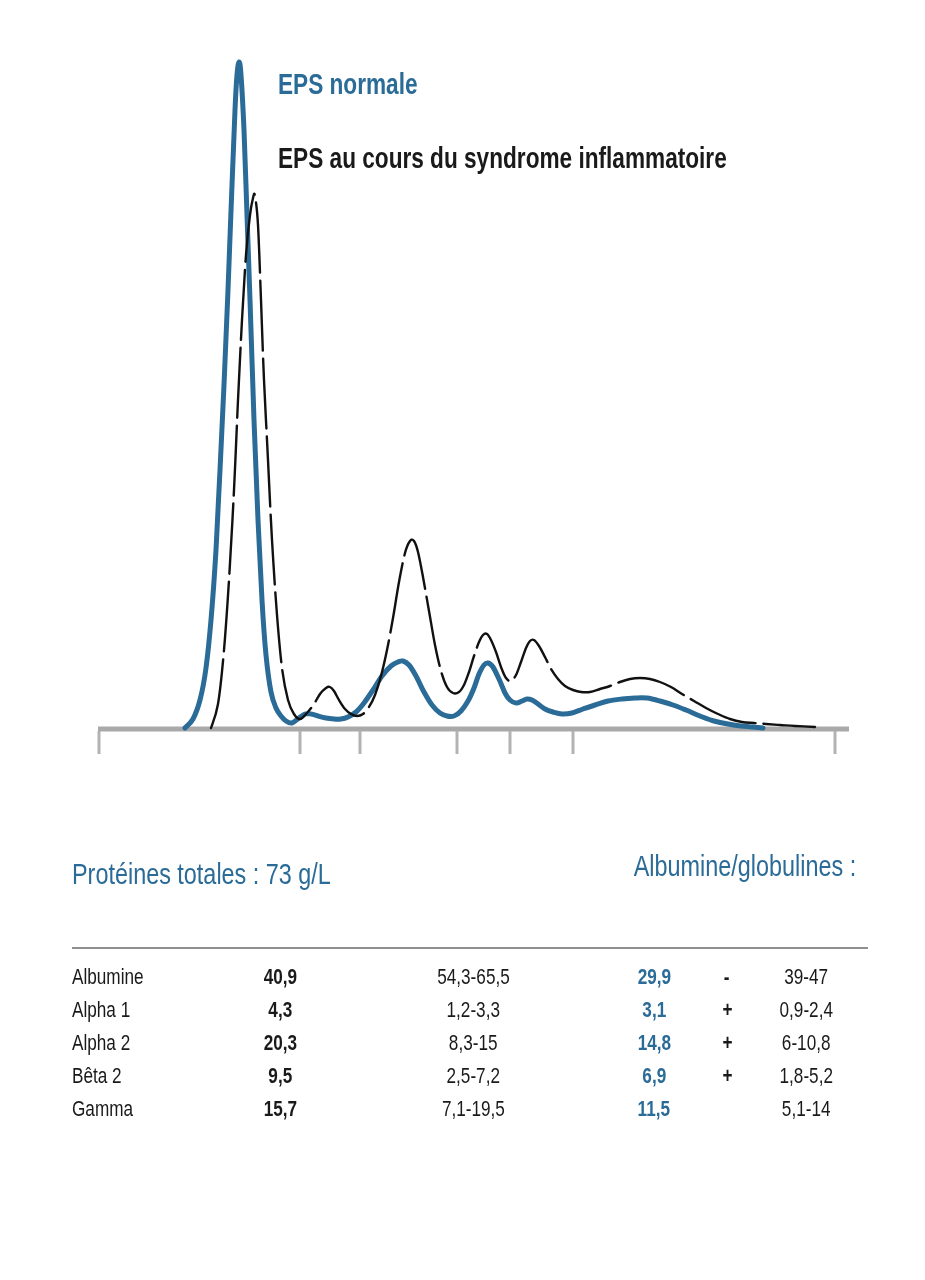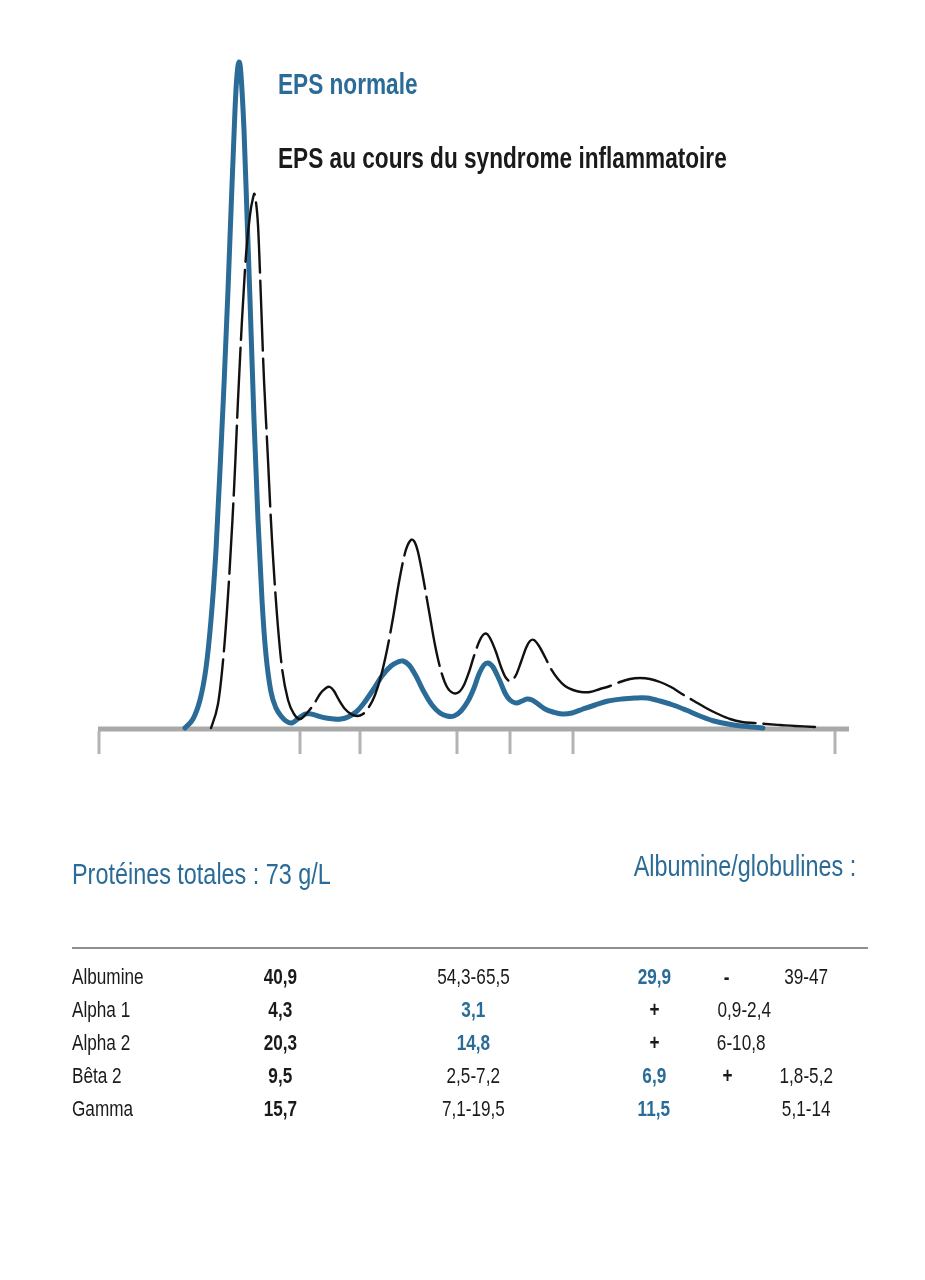--- a/index.html
+++ b/index.html
@@ -87,27 +87,29 @@
           <div class="c-left"><span class="cond">Albumine</span></div>
           <div class="c-center"><span class="cond-c bold">40,9</span></div>
           <div class="c-center"><span class="cond-c">54,3-65,5</span></div>
           <div class="c-center"><span class="cond-c val-blue">29,9</span></div>
           <div class="c-center"><span class="cond-c sign bold">-</span></div>
           <div class="c-center"><span class="cond-c">39-47</span></div>
         </div>
         <div class="t-grid t-row">
           <div class="c-left"><span class="cond">Alpha 1</span></div>
           <div class="c-center"><span class="cond-c bold">4,3</span></div>
+          <div class="c-center"><span class="cond-c">1,2-3,3</span></div>
           <div class="c-center"><span class="cond-c val-blue">3,1</span></div>
           <div class="c-center"><span class="cond-c sign bold">+</span></div>
           <div class="c-center"><span class="cond-c">0,9-2,4</span></div>
         </div>
         <div class="t-grid t-row">
           <div class="c-left"><span class="cond">Alpha 2</span></div>
           <div class="c-center"><span class="cond-c bold">20,3</span></div>
+          <div class="c-center"><span class="cond-c">8,3-15</span></div>
           <div class="c-center"><span class="cond-c val-blue">14,8</span></div>
           <div class="c-center"><span class="cond-c sign bold">+</span></div>
           <div class="c-center"><span class="cond-c">6-10,8</span></div>
         </div>
         <div class="t-grid t-row">
           <div class="c-left"><span class="cond">Bêta 2</span></div>
           <div class="c-center"><span class="cond-c bold">9,5</span></div>
           <div class="c-center"><span class="cond-c">2,5-7,2</span></div>
           <div class="c-center"><span class="cond-c val-blue">6,9</span></div>
           <div class="c-center"><span class="cond-c sign bold">+</span></div>

